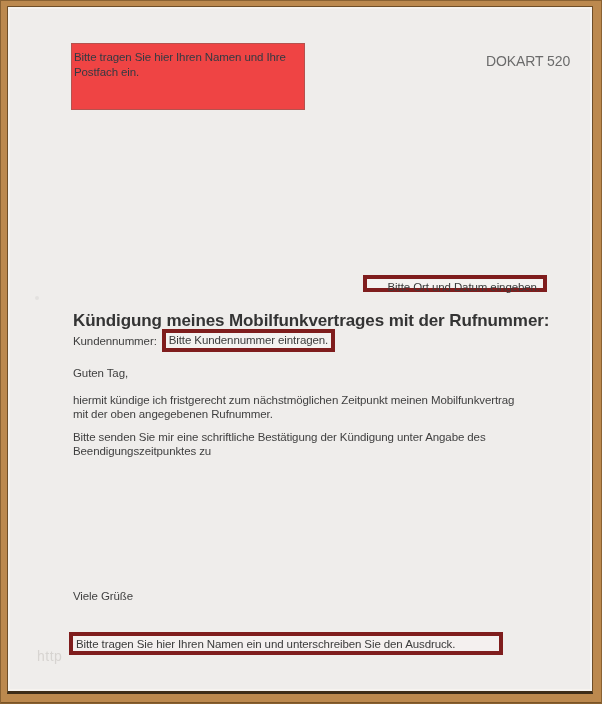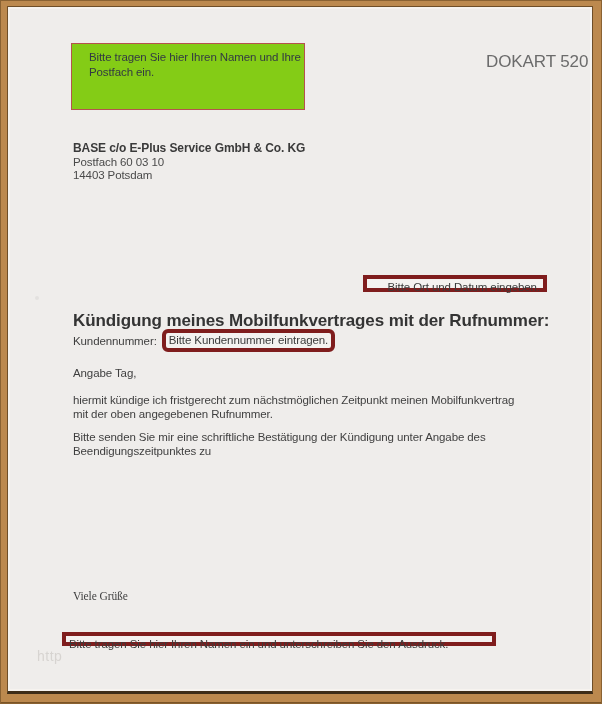--- a/index.html
+++ b/index.html
@@ -19,91 +19,86 @@
     border-bottom:3px solid #3e2d18;
     box-shadow:inset 0 0 0 2px #f6f3ef;
     box-sizing:border-box;
   }
   .abs{position:absolute;}
   .txt{color:#3f3f3f;font-size:11.5px;line-height:14px;letter-spacing:-0.1px;white-space:nowrap;}
   .bold{font-weight:bold;color:#343434;}
   .muted{color:#6b6b6b;}
   .note-box{
     left:63px;top:36px;width:234px;height:67px;
-    background:#84cc16;border:1px solid #b5524e;
-    box-sizing:border-box;padding:6px 17px;
+    background:#ef4444;border:1px solid #b5524e;
+    box-sizing:border-box;padding:6px 2px;
     color:#333a42;font-size:11.5px;line-height:15px;letter-spacing:-0.1px;
   }
   .note-box span{display:block;white-space:nowrap;}
   .field{
     display:inline-block;border:4px solid #7f1d1d;background:#f4f2f0;
     padding:1px 3px;font-size:11.5px;line-height:13px;color:#3b3b3b;
     letter-spacing:-0.1px;white-space:nowrap;box-sizing:border-box;
   }
   .field.bold-field{font-weight:bold;color:#2e2e2e;}
   .ort-datum{
     left:355px;top:268px;width:184px;height:17px;
     text-align:right;padding:2px 3px 0 3px;line-height:13px;
   }
   .row{display:flex;align-items:flex-start;}
-  .dokart{top:48px;left:478px;font-size:17px;line-height:13px;}
+  .dokart{top:48px;left:478px;font-size:14px;line-height:13px;}
   .recipient{left:65px;top:135px;font-size:11.5px;line-height:13.5px;color:#4a4a4a;letter-spacing:-0.1px;white-space:nowrap;}
   .recipient .line1{font-weight:bold;font-size:12px;color:#3a3a3a;}
   .subject-row{left:65px;top:306px;}
   .subject-row .lbl{font-size:17px;line-height:15px;}
   .subject-row .field{margin-left:1px;}
   .kunden-row{left:65px;top:322px;align-items:center;}
-  .kunden-row .field{margin-left:5px;border-radius:6px;}
+  .kunden-row .field{margin-left:5px;}
   .salutation{left:65px;top:359px;}
   .para{white-space:normal;}
   .para span{display:block;white-space:nowrap;}
   .para1{left:65px;top:386px;}
   .para2{left:65px;top:423px;}
-  .closing{left:65px;top:582px;font-family:Liberation Serif, serif;}
+  .closing{left:65px;top:582px;}
   .signature-field{
-    left:54px;top:625px;width:434px;height:14px;
+    left:61px;top:625px;width:434px;height:23px;
     padding:2px 2px 0 3px;line-height:13px;background:#f4f0ef;
   }
   .watermark{left:29px;top:641px;font-size:14px;color:#d7d4d1;letter-spacing:0.5px;}
   .fold-mark{left:27px;top:289px;width:4px;height:4px;background:#e3e1df;border-radius:50%;}
 </style>
 </head>
 <body>
 
 <div class="frame"></div>
 
 <div class="page">
 
   <div class="abs note-box">
     <span>Bitte tragen Sie hier Ihren Namen und Ihre</span>
     <span>Postfach ein.</span>
   </div>
 
   <div class="abs txt muted dokart">DOKART 520</div>
 
-  <div class="abs recipient">
-    <div class="line1">BASE c/o E-Plus Service GmbH &amp; Co. KG</div>
-    <div>Postfach 60 03 10</div>
-    <div>14403 Potsdam</div>
-  </div>
 
   <div class="abs fold-mark"></div>
 
   <div class="abs field ort-datum">Bitte Ort und Datum eingeben.</div>
 
   <div class="abs row subject-row">
     <span class="txt bold lbl">Kündigung meines Mobilfunkvertrages mit der Rufnummer:</span>
   </div>
 
   <div class="abs row kunden-row">
     <span class="txt">Kundennummer:</span>
     <span class="field">Bitte Kundennummer eintragen.</span>
   </div>
 
-  <div class="abs txt salutation">Angabe Tag,</div>
+  <div class="abs txt salutation">Guten Tag,</div>
 
   <div class="abs txt para para2">
     <span>Bitte senden Sie mir eine schriftliche Bestätigung der Kündigung unter Angabe des</span>
     <span>Beendigungszeitpunktes zu</span>
   </div>
 
   <div class="abs txt para para1">
     <span>hiermit kündige ich fristgerecht zum nächstmöglichen Zeitpunkt meinen Mobilfunkvertrag</span>
     <span>mit der oben angegebenen Rufnummer.</span>
   </div>

